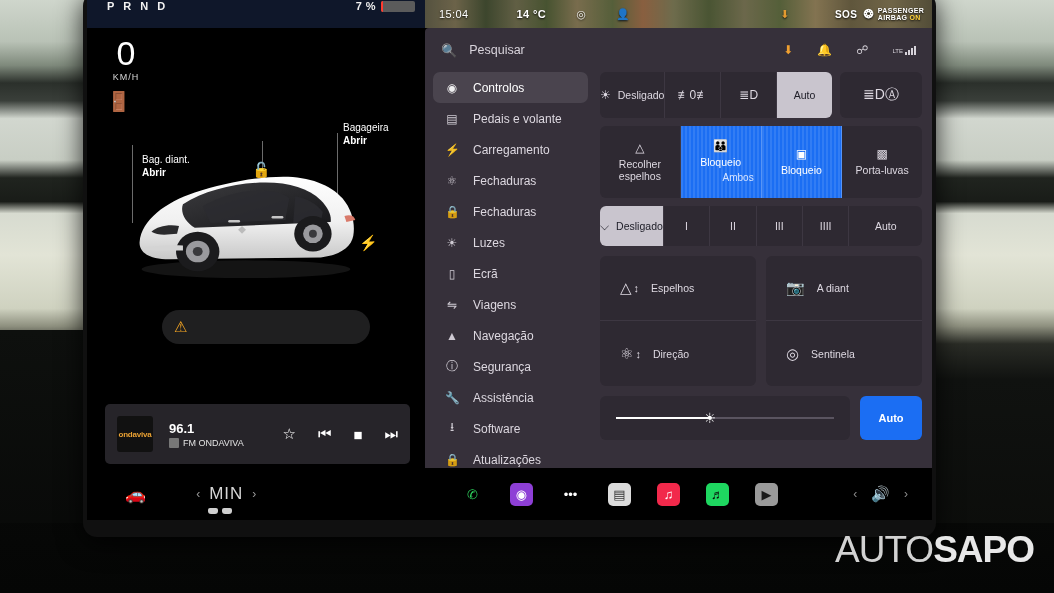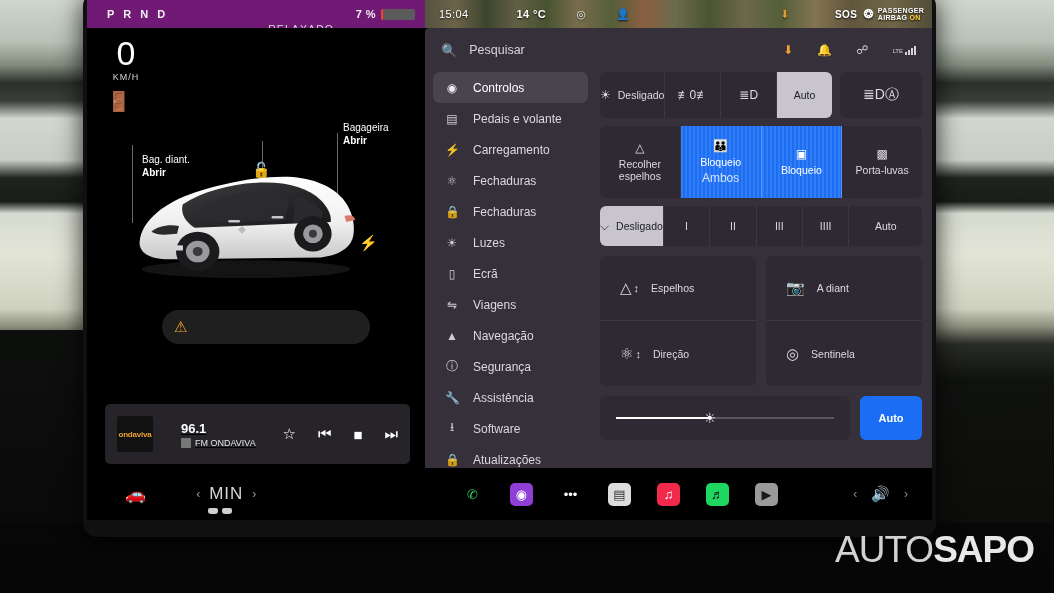--- a/index.html
+++ b/index.html
@@ -45,22 +45,22 @@
     overflow: hidden;
   }
 
   
   #topstrip {
     position: absolute; left: 0; top: 0; width: 100%; height: 28px;
     display: flex; align-items: center;
     color: #e8e8e8; font-size: 11px; letter-spacing: .4px;
   }
   #topstrip .leftpart {
-    width: 338px; height: 100%; background: #701a75;
-    display: flex; align-items: center;
+    width: 338px; height: 100%; background: #0f172a;
+    display: flex; align-items: flex-start;
   }
   #prnd { margin-left: 20px; font-size: 11px; letter-spacing: 3px; font-weight: 700; color: #f2f2f2; }
   #drivemode { margin-left: 100px; font-size: 10.5px; letter-spacing: 1.1px; color: #dcdcdc; margin-top: 30px; }
   #battwrap { margin-left: auto; margin-right: 10px; display: flex; align-items: center; gap: 5px; }
   #battpct { font-size: 11px; font-weight: 700; color: #f0f0f0; }
   #battbody {
     width: 34px; height: 11px; border-radius: 2px;
     background: #5b5b5b; position: relative; overflow: hidden;
   }
   #battfill { position: absolute; left: 0; top: 0; bottom: 0; width: 7%; background: #ff3b30; }
@@ -127,21 +127,21 @@
   #mediabar {
     position: absolute; left: 18px; bottom: 56px; width: 305px; height: 60px;
     background: #262429; border-radius: 5px;
     display: flex; align-items: center; padding: 0 12px;
   }
   #albumart {
     width: 36px; height: 36px; border-radius: 3px; background: #111;
     display: flex; align-items: center; justify-content: center;
     font-size: 8px; font-weight: 700; color: #e8a033; letter-spacing: -.2px;
   }
-  #trackinfo { margin-left: 28px; text-decoration: underline; }
+  #trackinfo { margin-left: 16px; }
   #freq { font-size: 13px; font-weight: 700; color: #fff; }
   #station { font-size: 9px; color: #e4e4e4; display: flex; align-items: center; gap: 4px; margin-top: 2px; }
   #station .stlogo { width: 10px; height: 10px; background: #777; border-radius: 1px; display: inline-block; }
   #mediactrls { margin-left: auto; display: flex; align-items: center; gap: 22px; color: #fff; font-size: 15px; }
 
   
   #dock {
     position: absolute; left: 0; bottom: 0; width: 338px; height: 52px;
     display: flex; align-items: center;
   }
@@ -225,21 +225,21 @@
   }
 
   
   #row-locks { height: 72px; margin-top: 8px; }
   #row-locks .seg { flex-direction: column; gap: 4px; text-align: center; line-height: 12px; }
   #row-locks .seg.blue {
     background: #1b6ef3;
     background-image: repeating-linear-gradient(90deg, rgba(255,255,255,.10) 0 2px, rgba(0,0,0,0) 2px 4px);
     color: #fff; border-right-color: rgba(255,255,255,.18);
   }
-  #row-locks .sub { font-size: 12px; color: #d6e4ff; }
+  #row-locks .sub { font-size: 10px; color: #d6e4ff; padding-left: 35px; }
 
   
   #row-wipers { height: 40px; margin-top: 8px; }
   #row-wipers .seg { font-size: 10.5px; }
 
   
   #tiles { display: flex; gap: 10px; margin-top: 10px; }
   .tilecol { flex: 1; background: #2e2932; border-radius: 6px; overflow: hidden; }
   .tile {
     height: 65px; display: flex; align-items: center; gap: 12px; padding-left: 20px;

